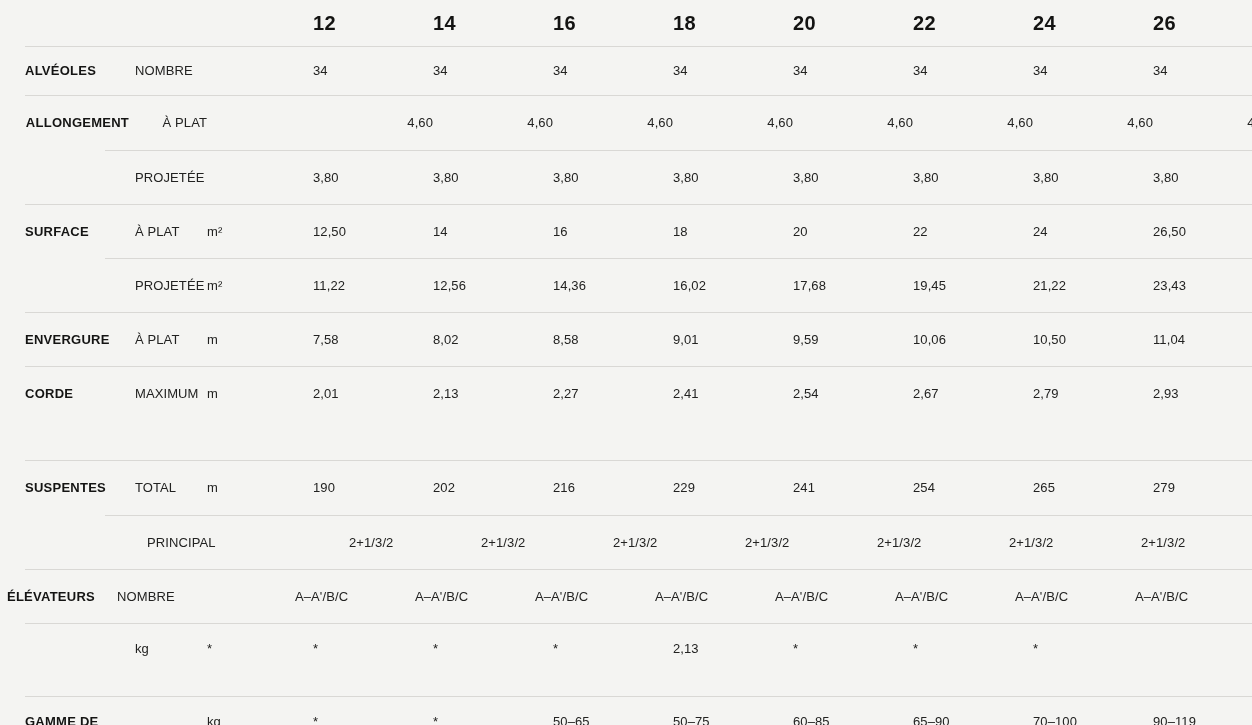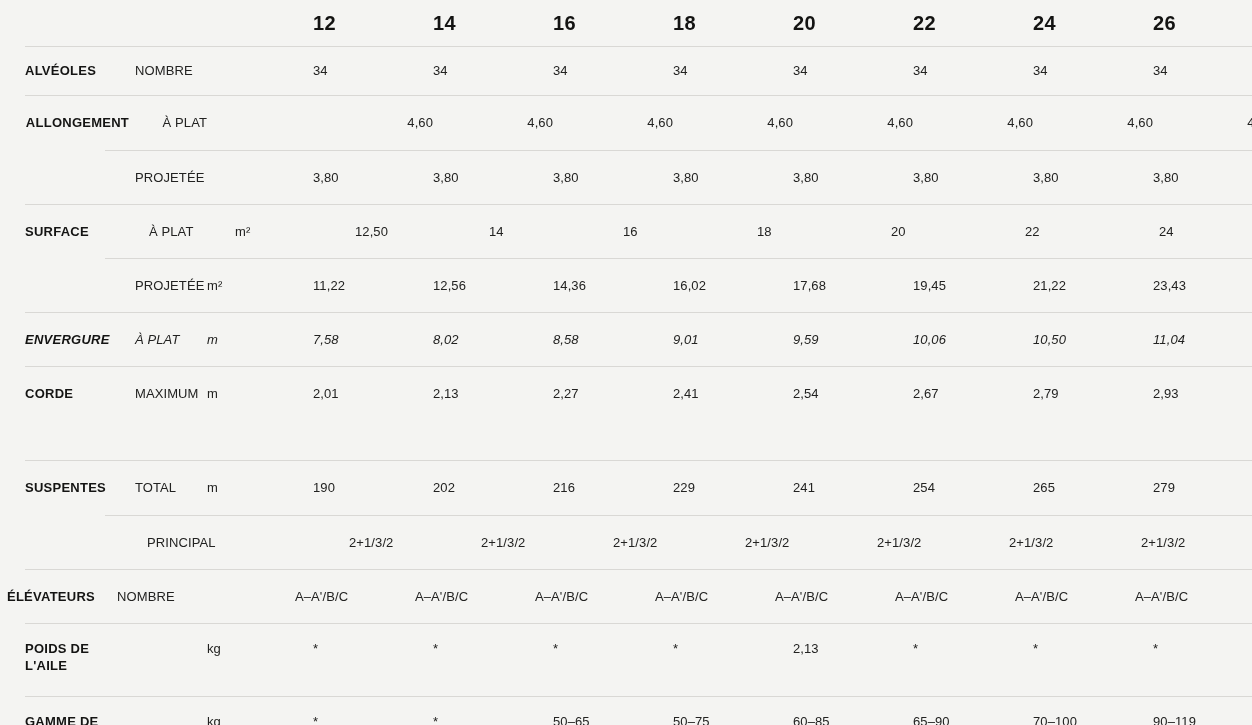--- a/index.html
+++ b/index.html
@@ -85,21 +85,21 @@
       <div class="cell unit"></div>
       <div class="cell val">3,80</div>
       <div class="cell val">3,80</div>
       <div class="cell val">3,80</div>
       <div class="cell val">3,80</div>
       <div class="cell val">3,80</div>
       <div class="cell val">3,80</div>
       <div class="cell val">3,80</div>
       <div class="cell val">3,80</div>
     </div>
-    <div class="row sep-full" style="height: 54px; gap: 14px;">
+    <div class="row sep-full" style="height: 54px;">
       <div class="cell cat">SURFACE</div>
       <div class="cell sub">À PLAT</div>
       <div class="cell unit">m²</div>
       <div class="cell val">12,50</div>
       <div class="cell val">14</div>
       <div class="cell val">16</div>
       <div class="cell val">18</div>
       <div class="cell val">20</div>
       <div class="cell val">22</div>
       <div class="cell val">24</div>
@@ -111,21 +111,21 @@
       <div class="cell unit">m²</div>
       <div class="cell val">11,22</div>
       <div class="cell val">12,56</div>
       <div class="cell val">14,36</div>
       <div class="cell val">16,02</div>
       <div class="cell val">17,68</div>
       <div class="cell val">19,45</div>
       <div class="cell val">21,22</div>
       <div class="cell val">23,43</div>
     </div>
-    <div class="row sep-full" style="height: 54px; font-style: italic;">
+    <div class="row sep-full" style="height: 54px;">
       <div class="cell cat">ENVERGURE</div>
       <div class="cell sub">À PLAT</div>
       <div class="cell unit">m</div>
       <div class="cell val">7,58</div>
       <div class="cell val">8,02</div>
       <div class="cell val">8,58</div>
       <div class="cell val">9,01</div>
       <div class="cell val">9,59</div>
       <div class="cell val">10,06</div>
       <div class="cell val">10,50</div>
@@ -177,21 +177,20 @@
       <div class="cell val">A–A'/B/C</div>
       <div class="cell val">A–A'/B/C</div>
       <div class="cell val">A–A'/B/C</div>
       <div class="cell val">A–A'/B/C</div>
       <div class="cell val">A–A'/B/C</div>
       <div class="cell val">A–A'/B/C</div>
       <div class="cell val">A–A'/B/C</div>
       <div class="cell val">A–A'/B/C</div>
     </div>
     <div class="row sep-full tall" style="height: 73px;">
-      <div class="cell cat">POIDS DE L'AILE</div>
       <div class="cell sub"></div>
       <div class="cell unit">kg</div>
       <div class="cell val">*</div>
       <div class="cell val">*</div>
       <div class="cell val">*</div>
       <div class="cell val">*</div>
       <div class="cell val">2,13</div>
       <div class="cell val">*</div>
       <div class="cell val">*</div>
       <div class="cell val">*</div>

